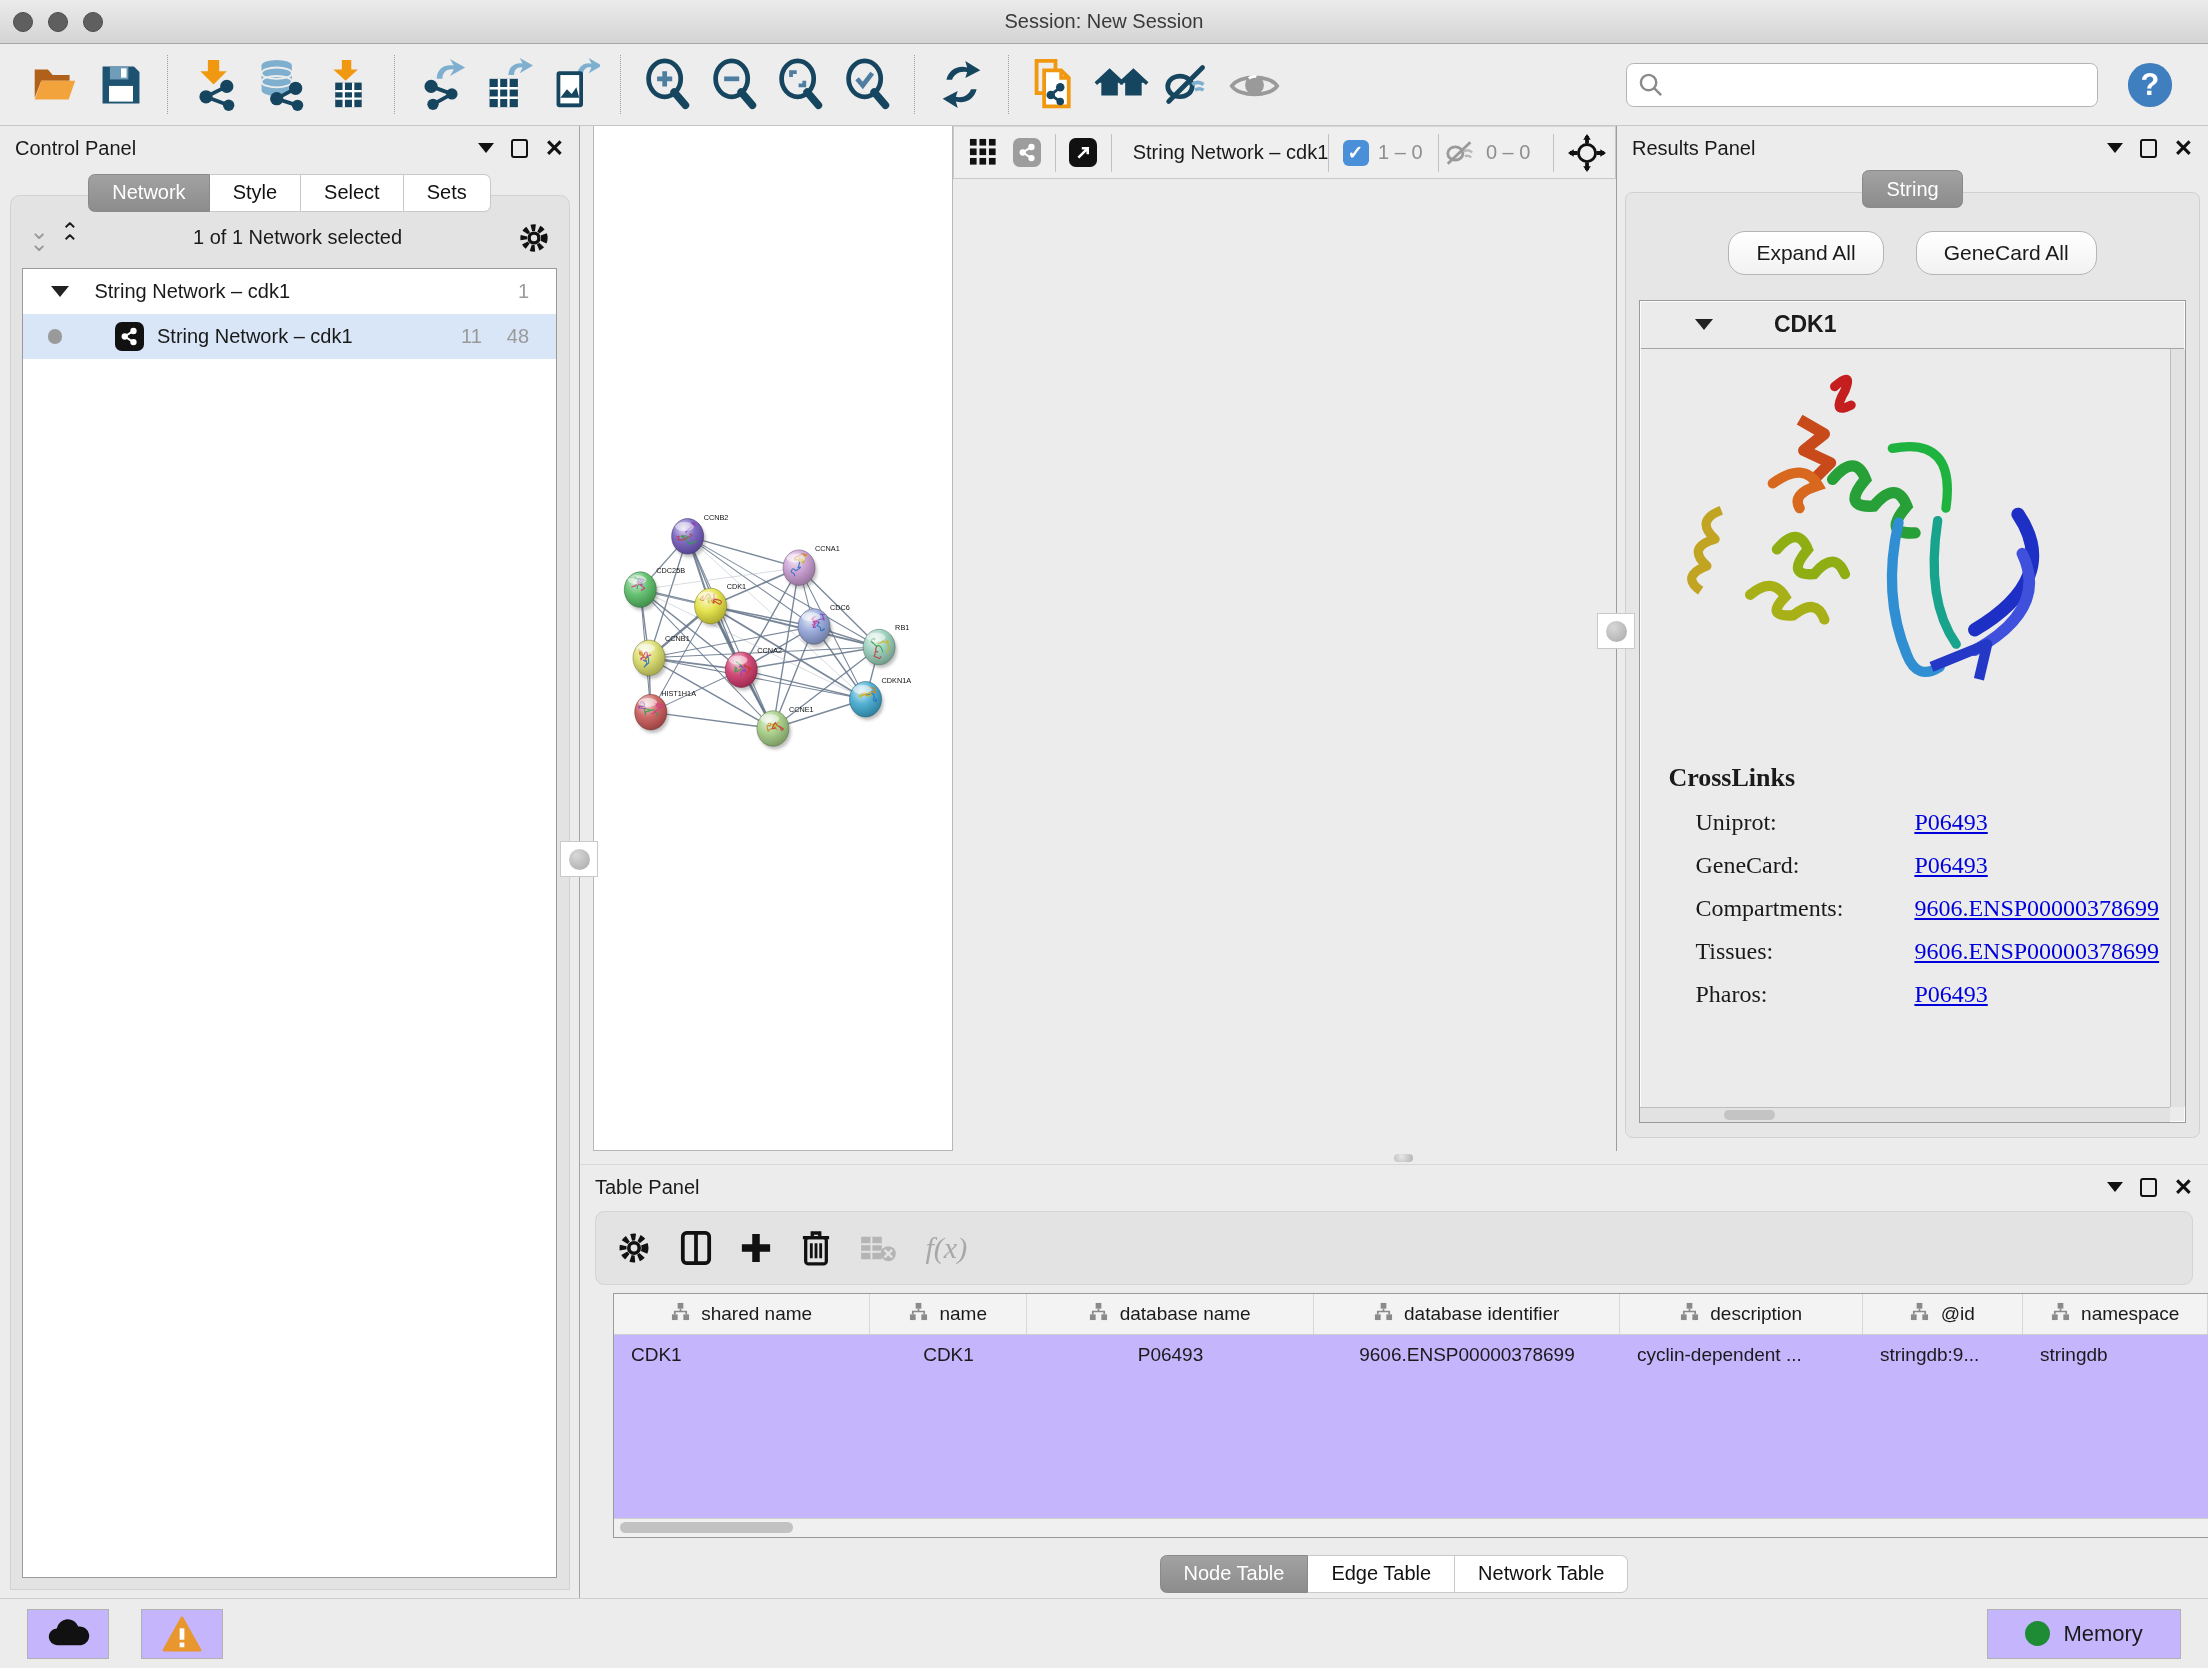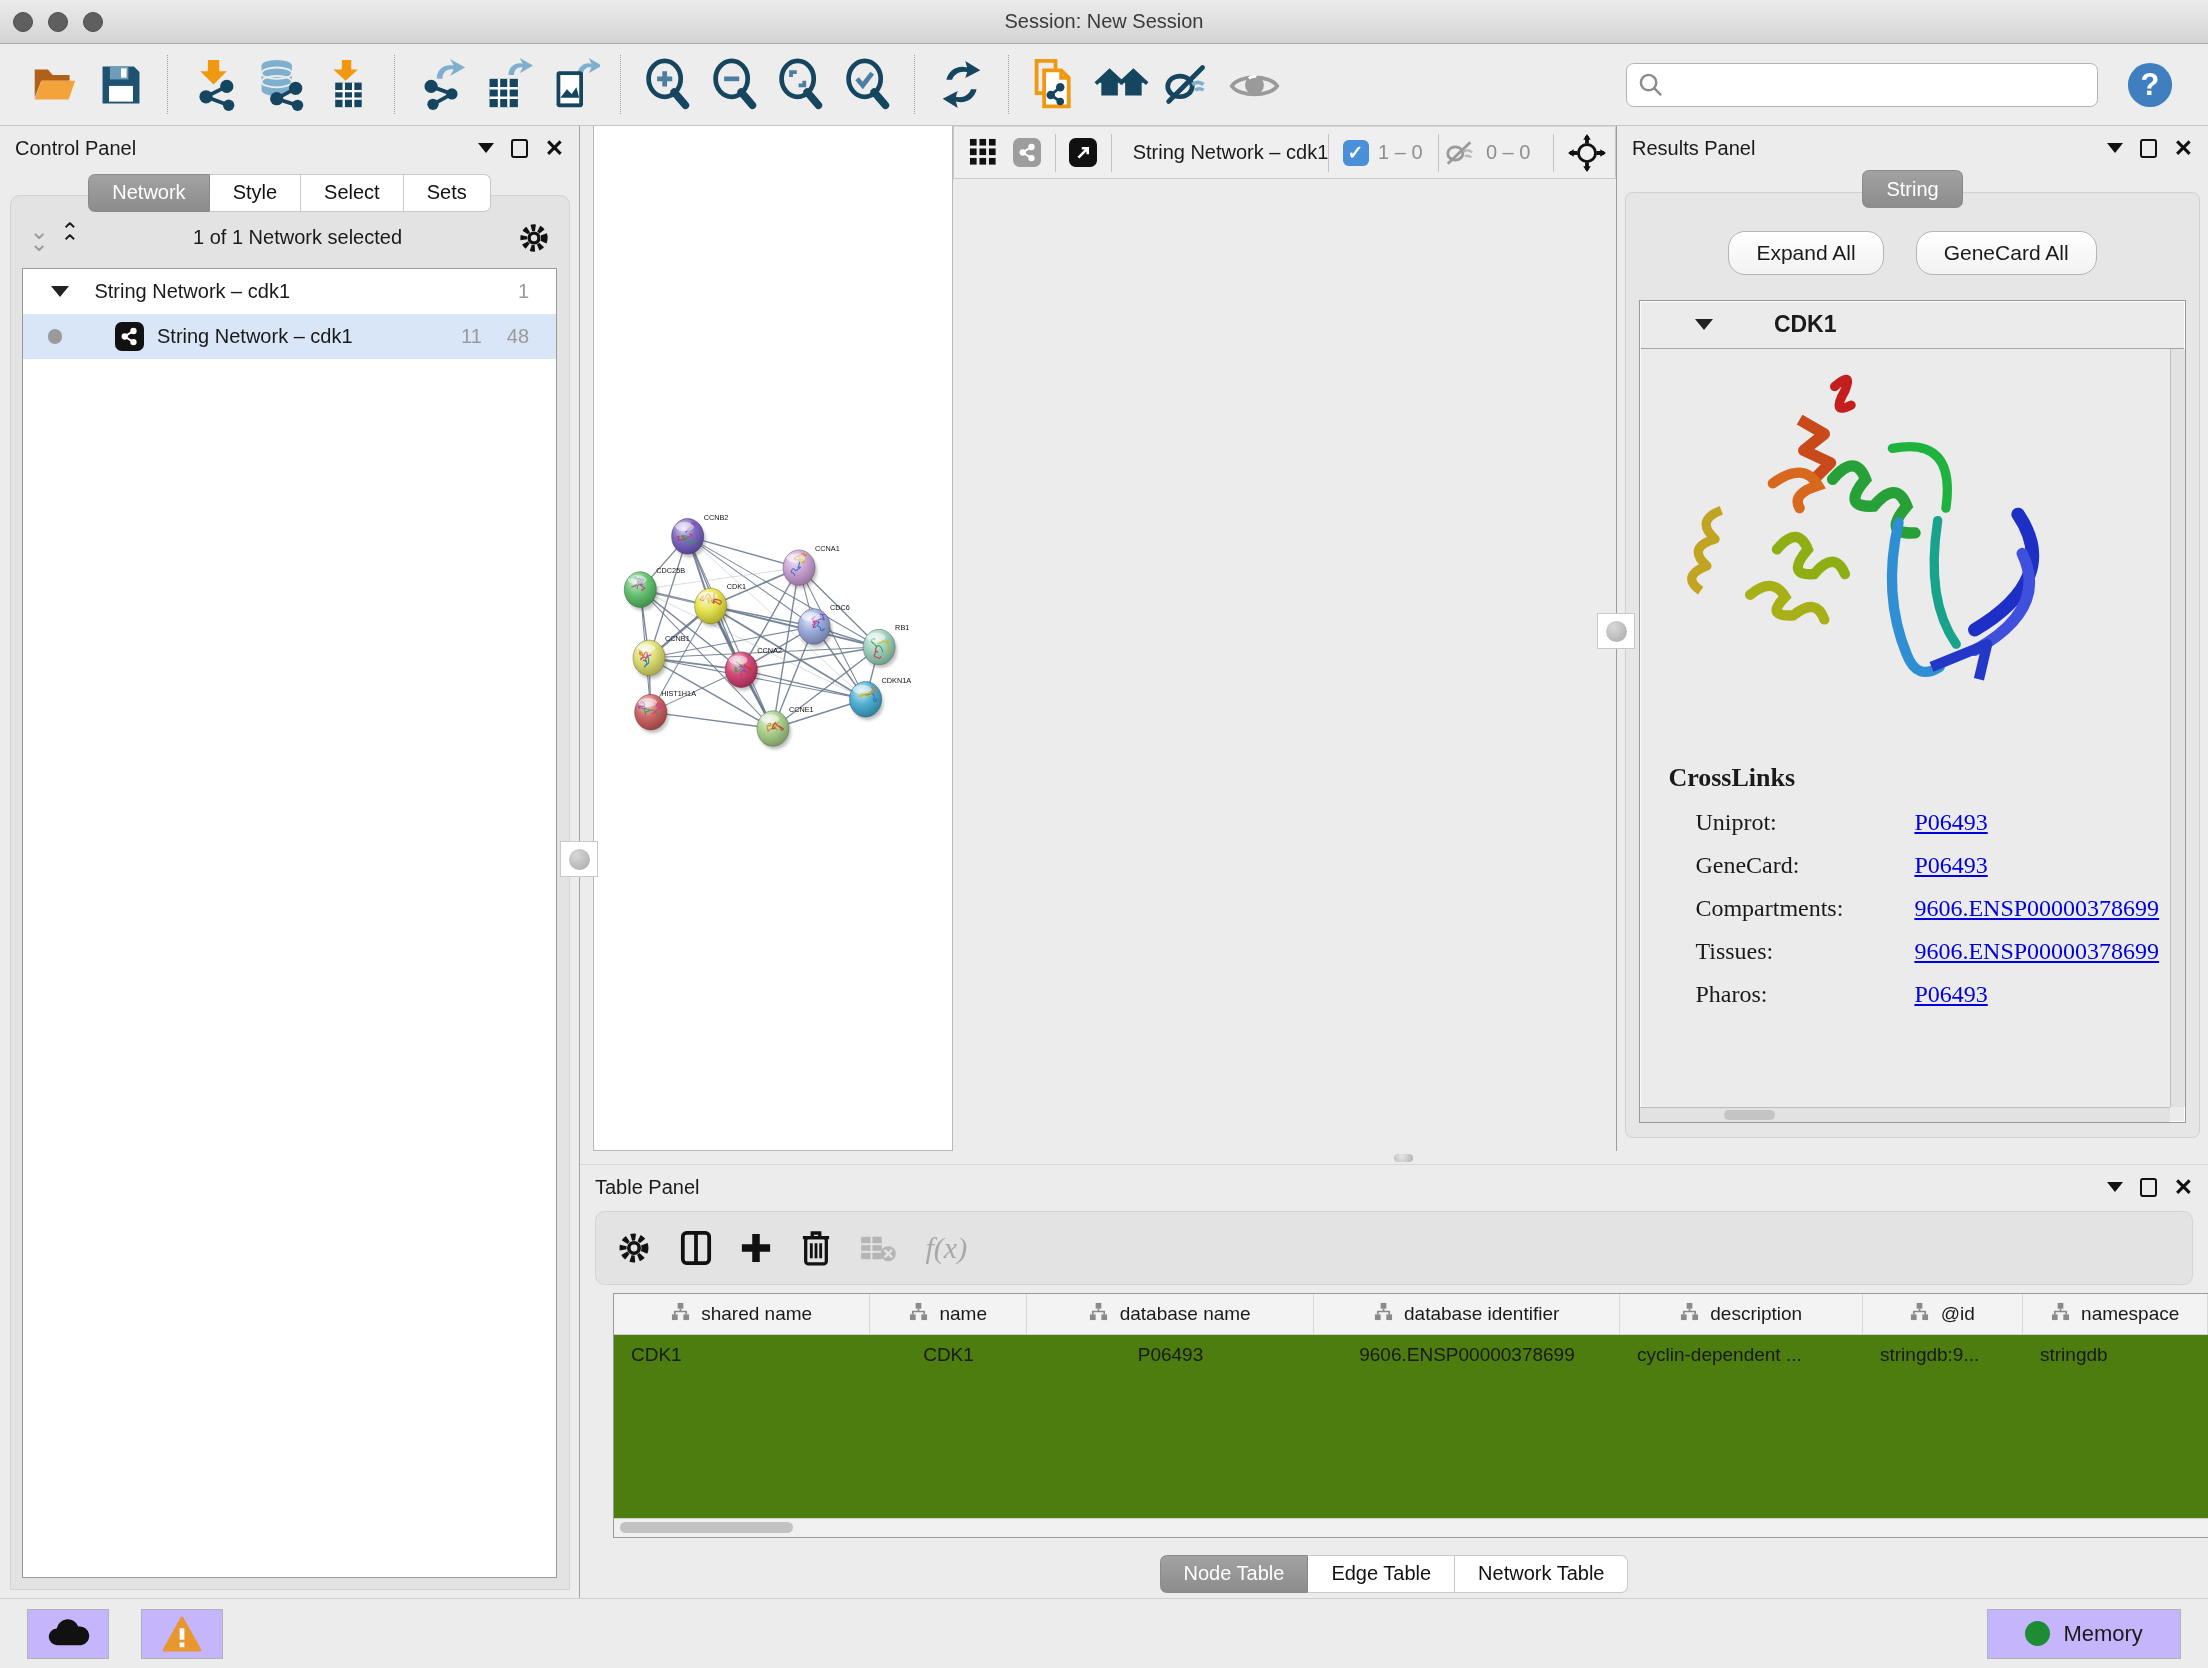--- a/index.html
+++ b/index.html
@@ -99,21 +99,21 @@
 
   
   #h-splitter { height:13.3px; position:relative; }
   #h-splitter .pill { position:absolute; left:50%; top:2.9px; width:19px; height:8.6px; border-radius:4.8px;
     background:radial-gradient(circle at 40% 30%, #e6e6e6, #b2b2b2); }
 
   
   #table-panel { flex:1; display:flex; flex-direction:column; background:#ececec; border-top:1px solid #d8d8d8; }
   #tp-toolbar { height:74px; background:#e3e3e3; border-radius:9.5px; margin:1.9px 15px 0 15px;
     display:flex; align-items:center; gap:28.5px; padding:0 21px; border:1px solid #d4d4d4; }
-  #tbl-wrap { margin:7.6px 0 0 33px; background:#4d7c0f; border:1px solid #9a9a9a; border-right:none; height:245px; position:relative; overflow:hidden; }
+  #tbl-wrap { margin:7.6px 0 0 33px; background:#c4b5fd; border:1px solid #9a9a9a; border-right:none; height:245px; position:relative; overflow:hidden; }
   #tbl-head { display:flex; background:#f3f3f3; border-bottom:1px solid #cfcfcf; height:41px; }
   .th { display:flex; align-items:center; justify-content:center; gap:11.4px; font-size:19px; border-right:1px solid #d8d8d8; overflow:hidden; white-space:nowrap; }
   #tbl-row { display:flex; height:41px; }
   .td { font-size:19px; display:flex; align-items:center; overflow:hidden; white-space:nowrap; }
   .td.c { justify-content:center; }
   .td.l { padding-left:17px; }
   #tbl-hscroll { position:absolute; left:0; right:0; bottom:0; height:19px; background:#f0f0f0; border-top:1px solid #d0d0d0; }
   #tbl-hthumb { width:173px; height:11.4px; margin:2.9px 0 0 5.7px; background:#c2c2c2; border-radius:5.7px; }
   #tp-tabs { display:flex; justify-content:center; margin-top:17px; }
 

